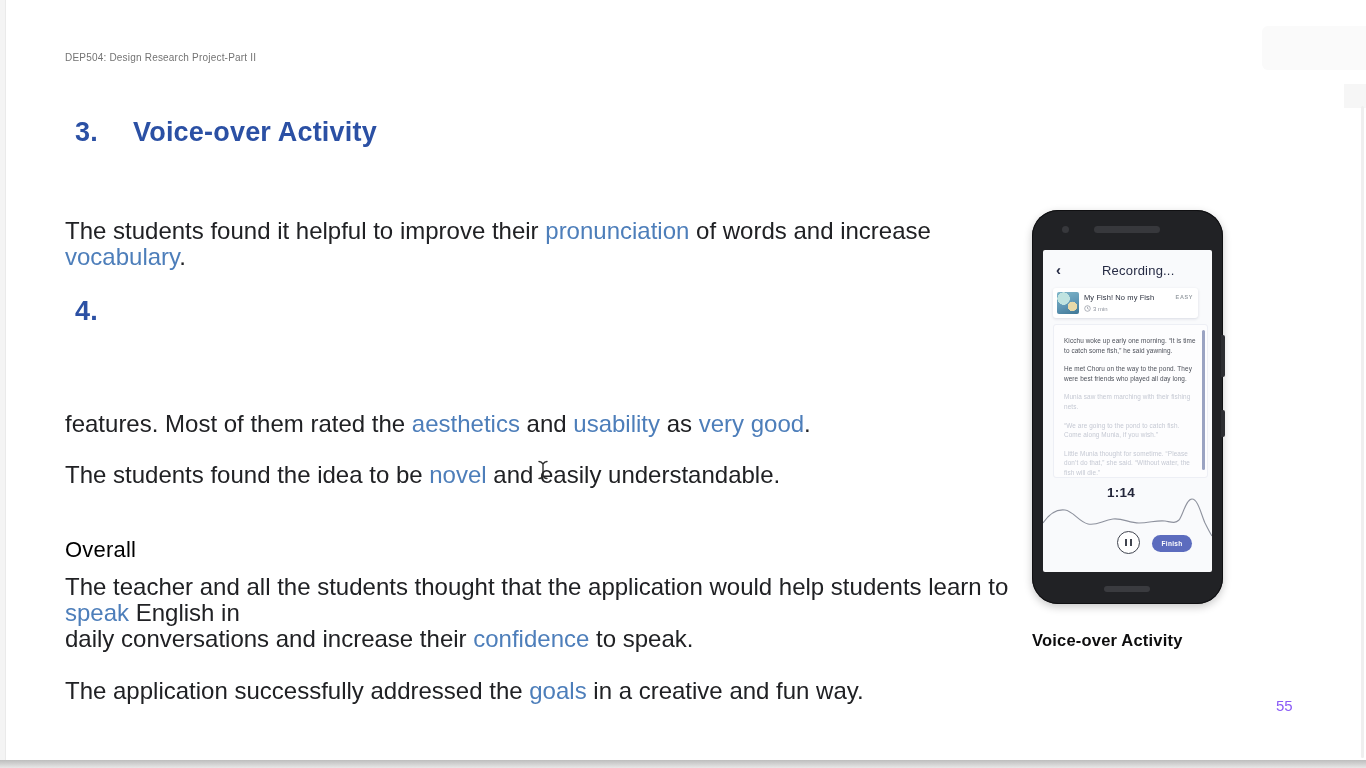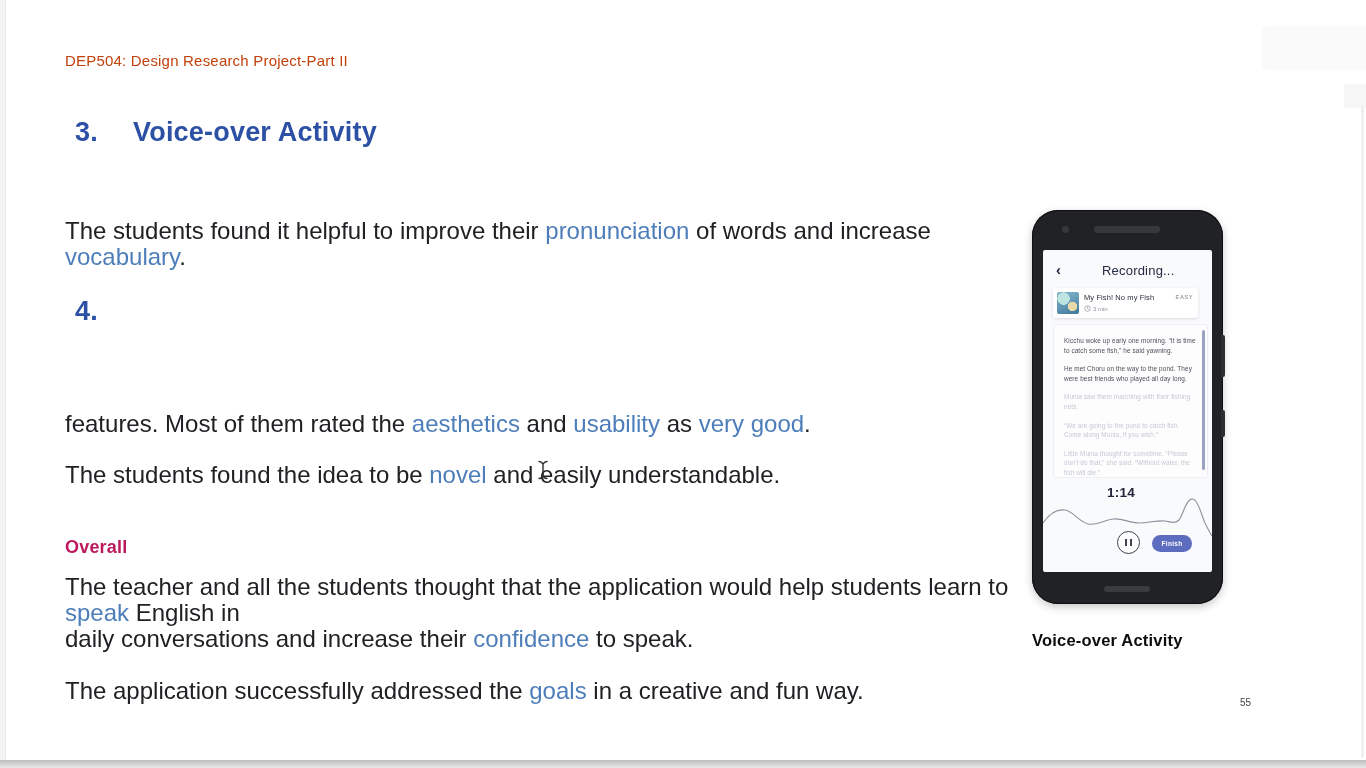--- a/index.html
+++ b/index.html
@@ -9,29 +9,29 @@
 
   
   .edge-left { left:0; top:0; width:6px; height:768px; background:#f4f4f4; border-right:1px solid #eaeaea; }
   .bottom-bar { left:0; top:760px; width:1366px; height:8px;
                 background:linear-gradient(#bdbdbd,#e7e7e7); }
   .artifact-a { right:0; top:26px; width:104px; height:44px; background:#fafafa; border-radius:6px 0 0 6px; }
   .artifact-b { right:0; top:84px; width:22px; height:24px; background:#f6f6f6; }
   .scroll-line { right:2px; top:106px; width:3px; height:652px; background:#efefef; border-radius:2px; }
 
   
-  .doc-header { left:65px; top:52px; font-size:15px; color:#c2410c; letter-spacing:.2px; }
+  .doc-header { left:65px; top:52px; font-size:10px; color:#737373; letter-spacing:.2px; }
   .h-row { left:0; display:flex; color:#2b50a4; font-weight:700; font-size:27px; letter-spacing:.2px; padding-left:75px; }
   .h-row .num { width:58px; }
   .h3 { top:117px; } .h4 { top:296px; }
   .para { left:65px; width:960px; font-size:24px; line-height:26px; color:#202124; }
   .p1 { top:218px; } .p2 { top:385px; } .p3 { top:462px; } .p4 { top:574px; } .p5 { top:678px; }
   .doclink { color:#4d7eba; }
-  .overall { left:65px; top:537px; font-size:18px; font-weight:700; color:#be185d; letter-spacing:.2px; }
-  .page-num { left:1240px; top:697px; font-size:10px; color:#404040; }
+  .overall { left:65px; top:537px; font-size:22px; font-weight:400; color:#000000; letter-spacing:.2px; }
+  .page-num { left:1276px; top:697px; font-size:15px; color:#8b5cf6; }
   .caption { left:1032px; top:631px; font-size:16.5px; font-weight:700; color:#0d0d0e; letter-spacing:.2px; }
 
   
   .ibeam { left:537px; top:460px; width:12px; height:20px; }
 
   
   .phone { left:1032px; top:210px; width:191px; height:394px; background:#212225;
            border-radius:26px; box-shadow:0 3px 8px rgba(0,0,0,.22), inset 0 0 0 1px #101012; }
   .cam { left:30px; top:16px; width:7px; height:7px; border-radius:50%; background:#37383c; }
   .earpiece { left:62px; top:16px; width:66px; height:7px; border-radius:4px; background:#37383c; }

